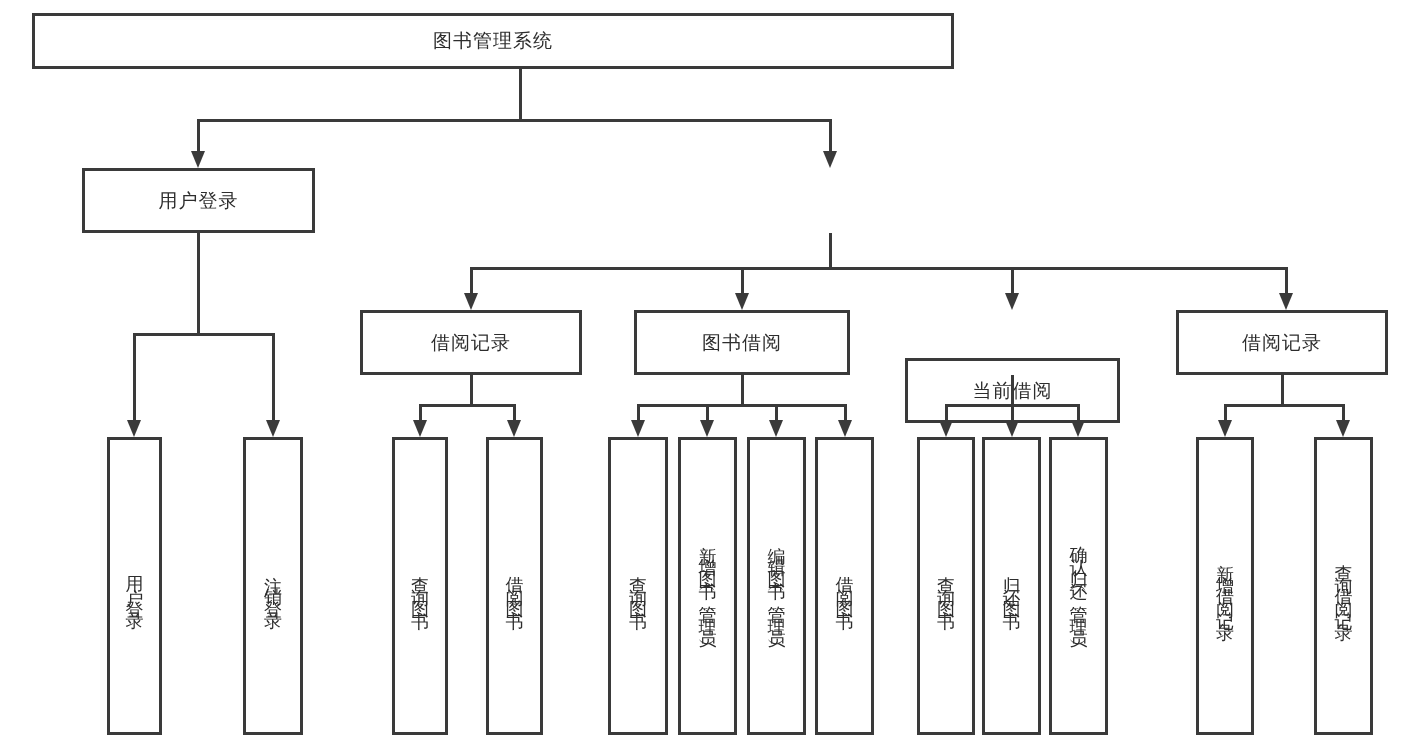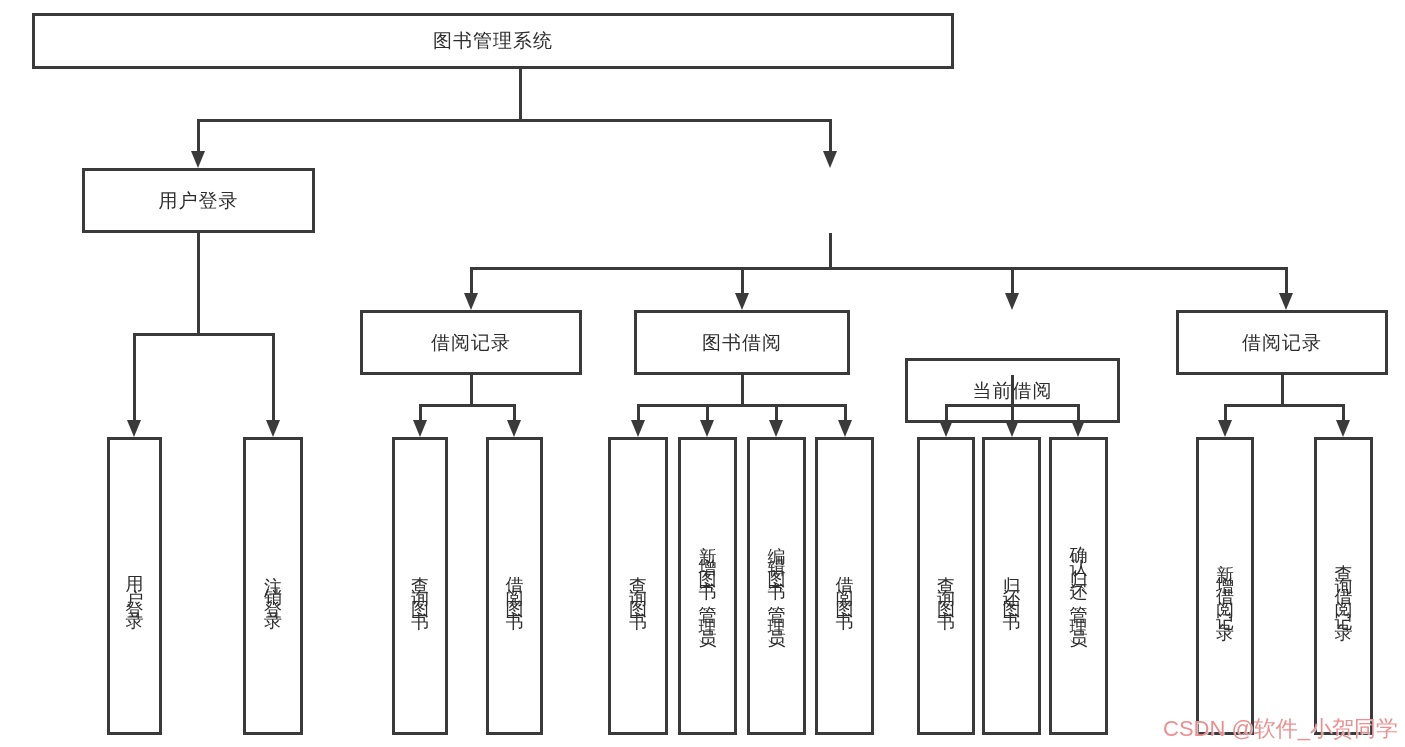--- a/index.html
+++ b/index.html
@@ -175,15 +175,14 @@
     <span class="vtext">确认归还（管理员）</span>
   </div>
 
   <div class="box vbox" style="left:1196px;top:437px;width:58px;height:298px;">
     <span class="vtext">新增借阅记录</span>
   </div>
   <div class="box vbox" style="left:1314px;top:437px;width:59px;height:298px;">
     <span class="vtext">查询借阅记录</span>
   </div>
 
-  <div class="watermark">CSDN @软件_小贺同学</div>
 
 </div>
 
 </body></html>

